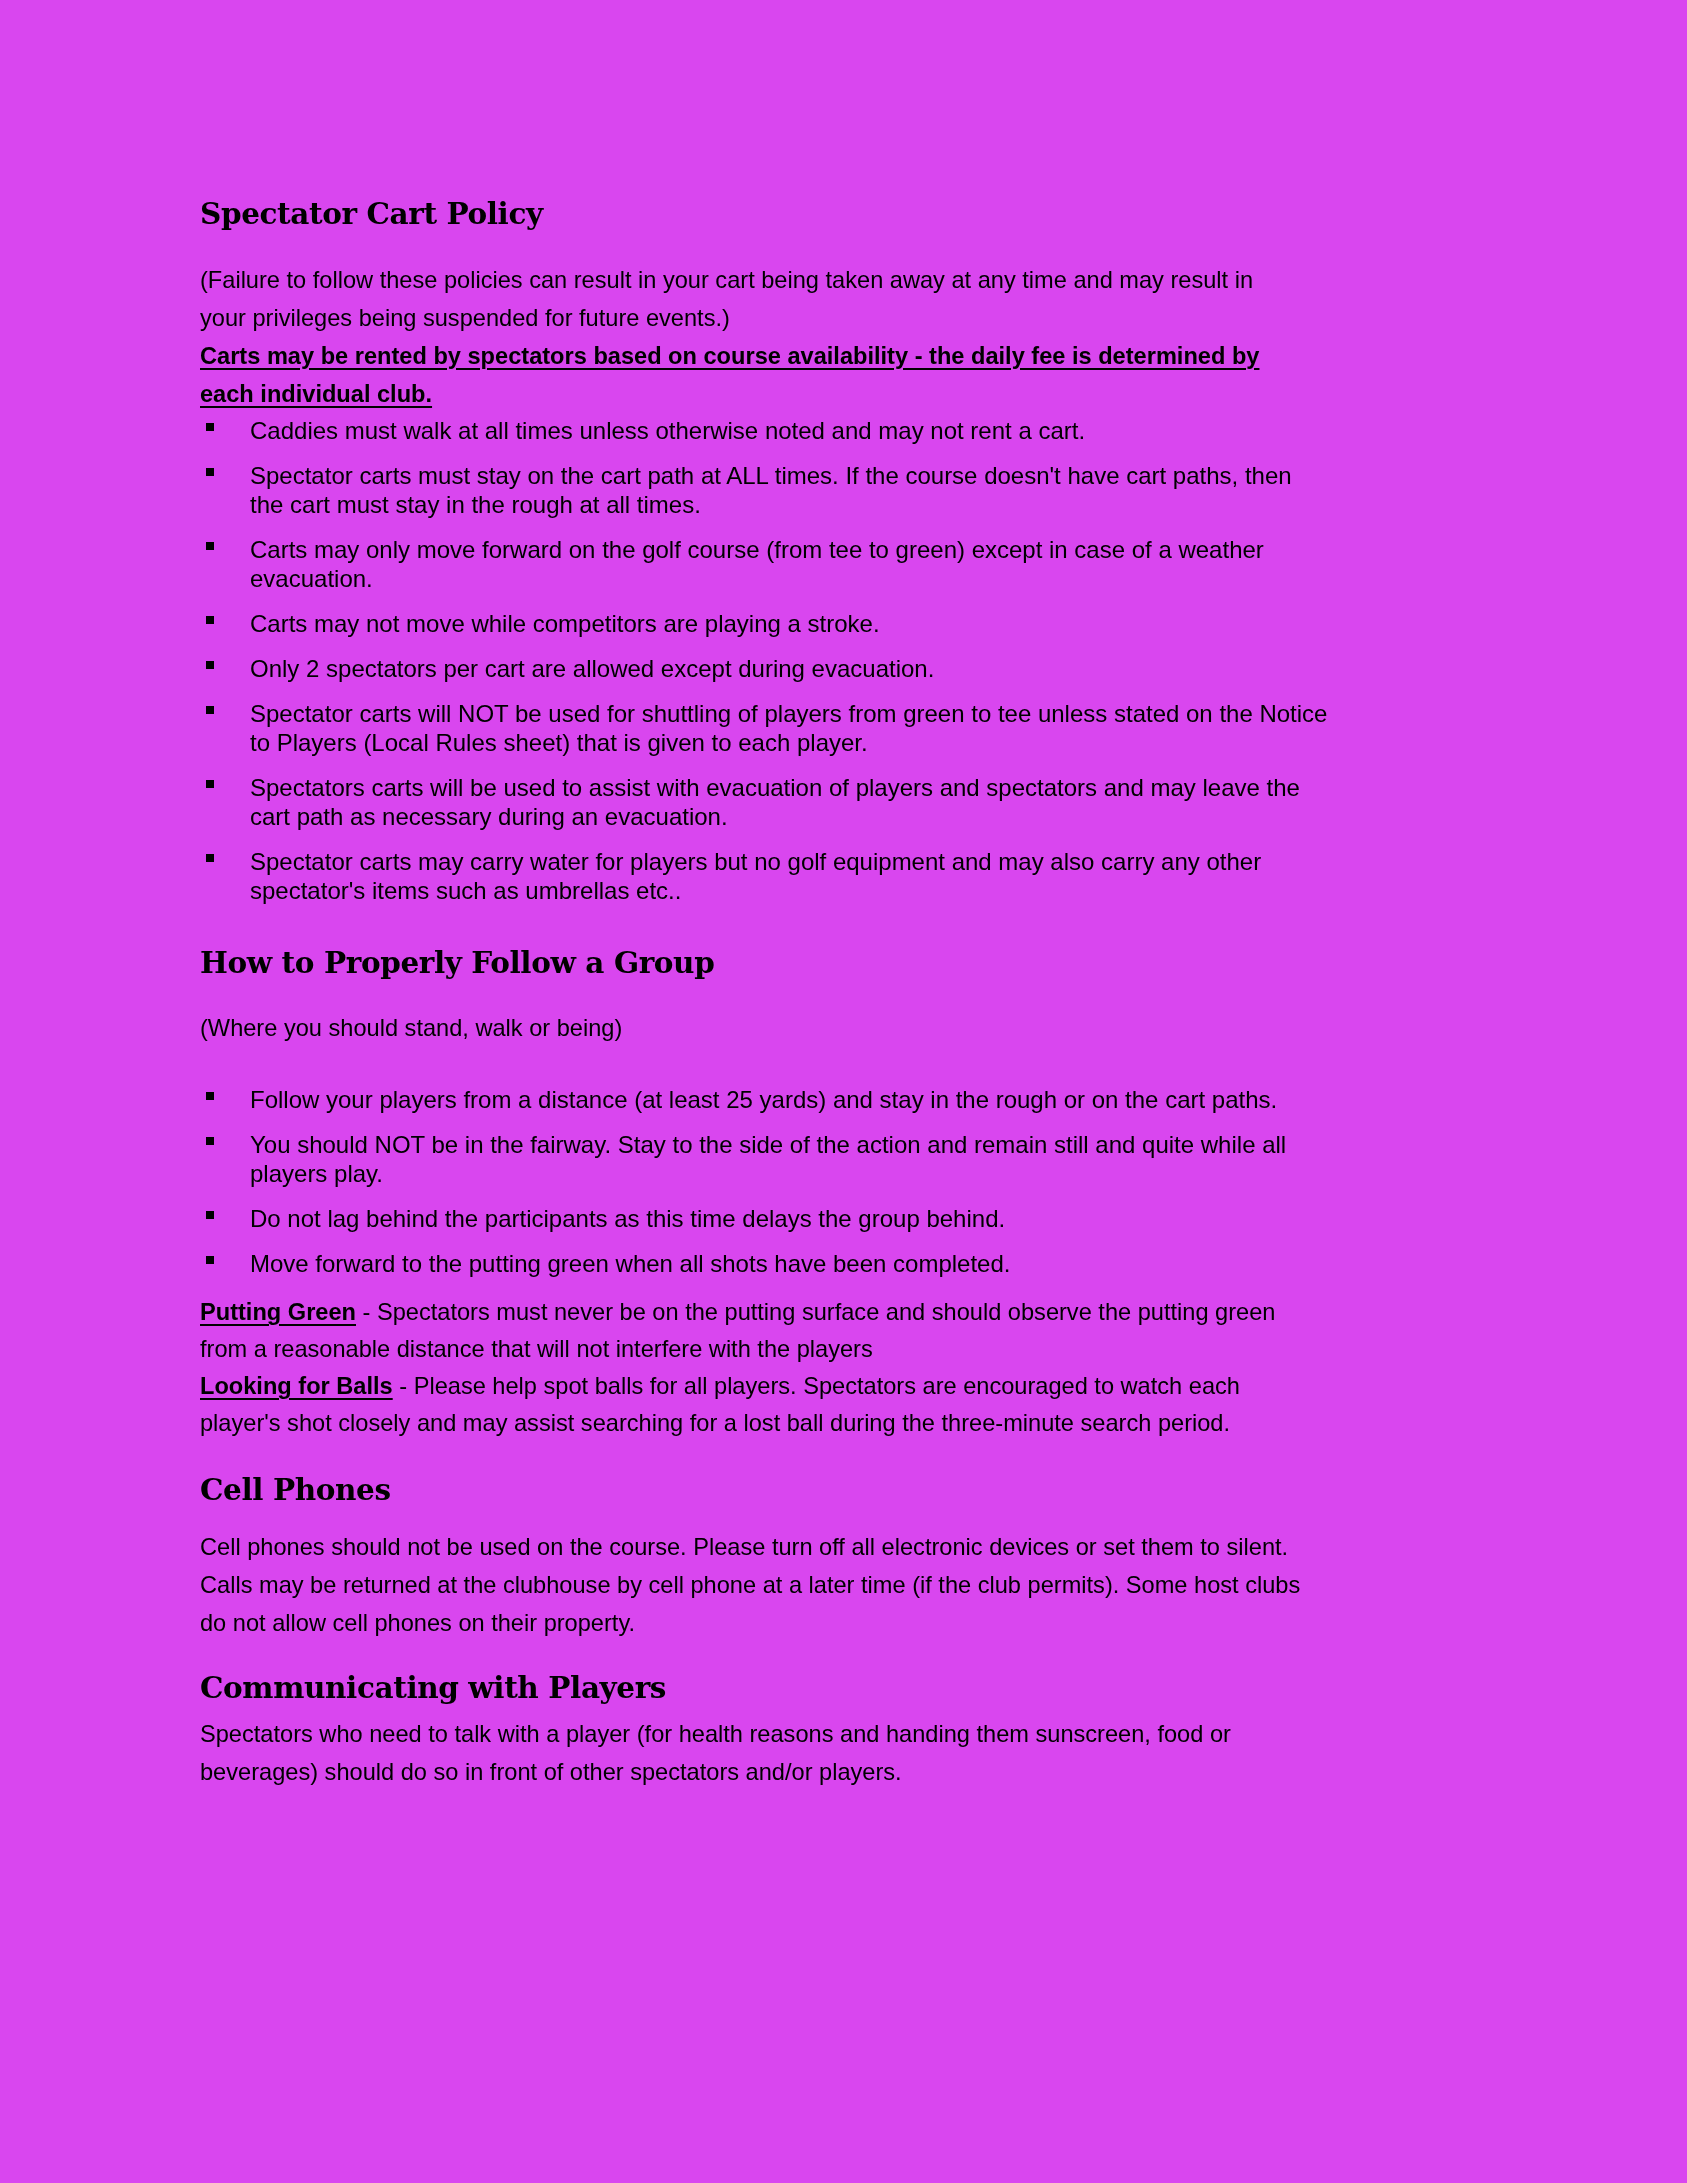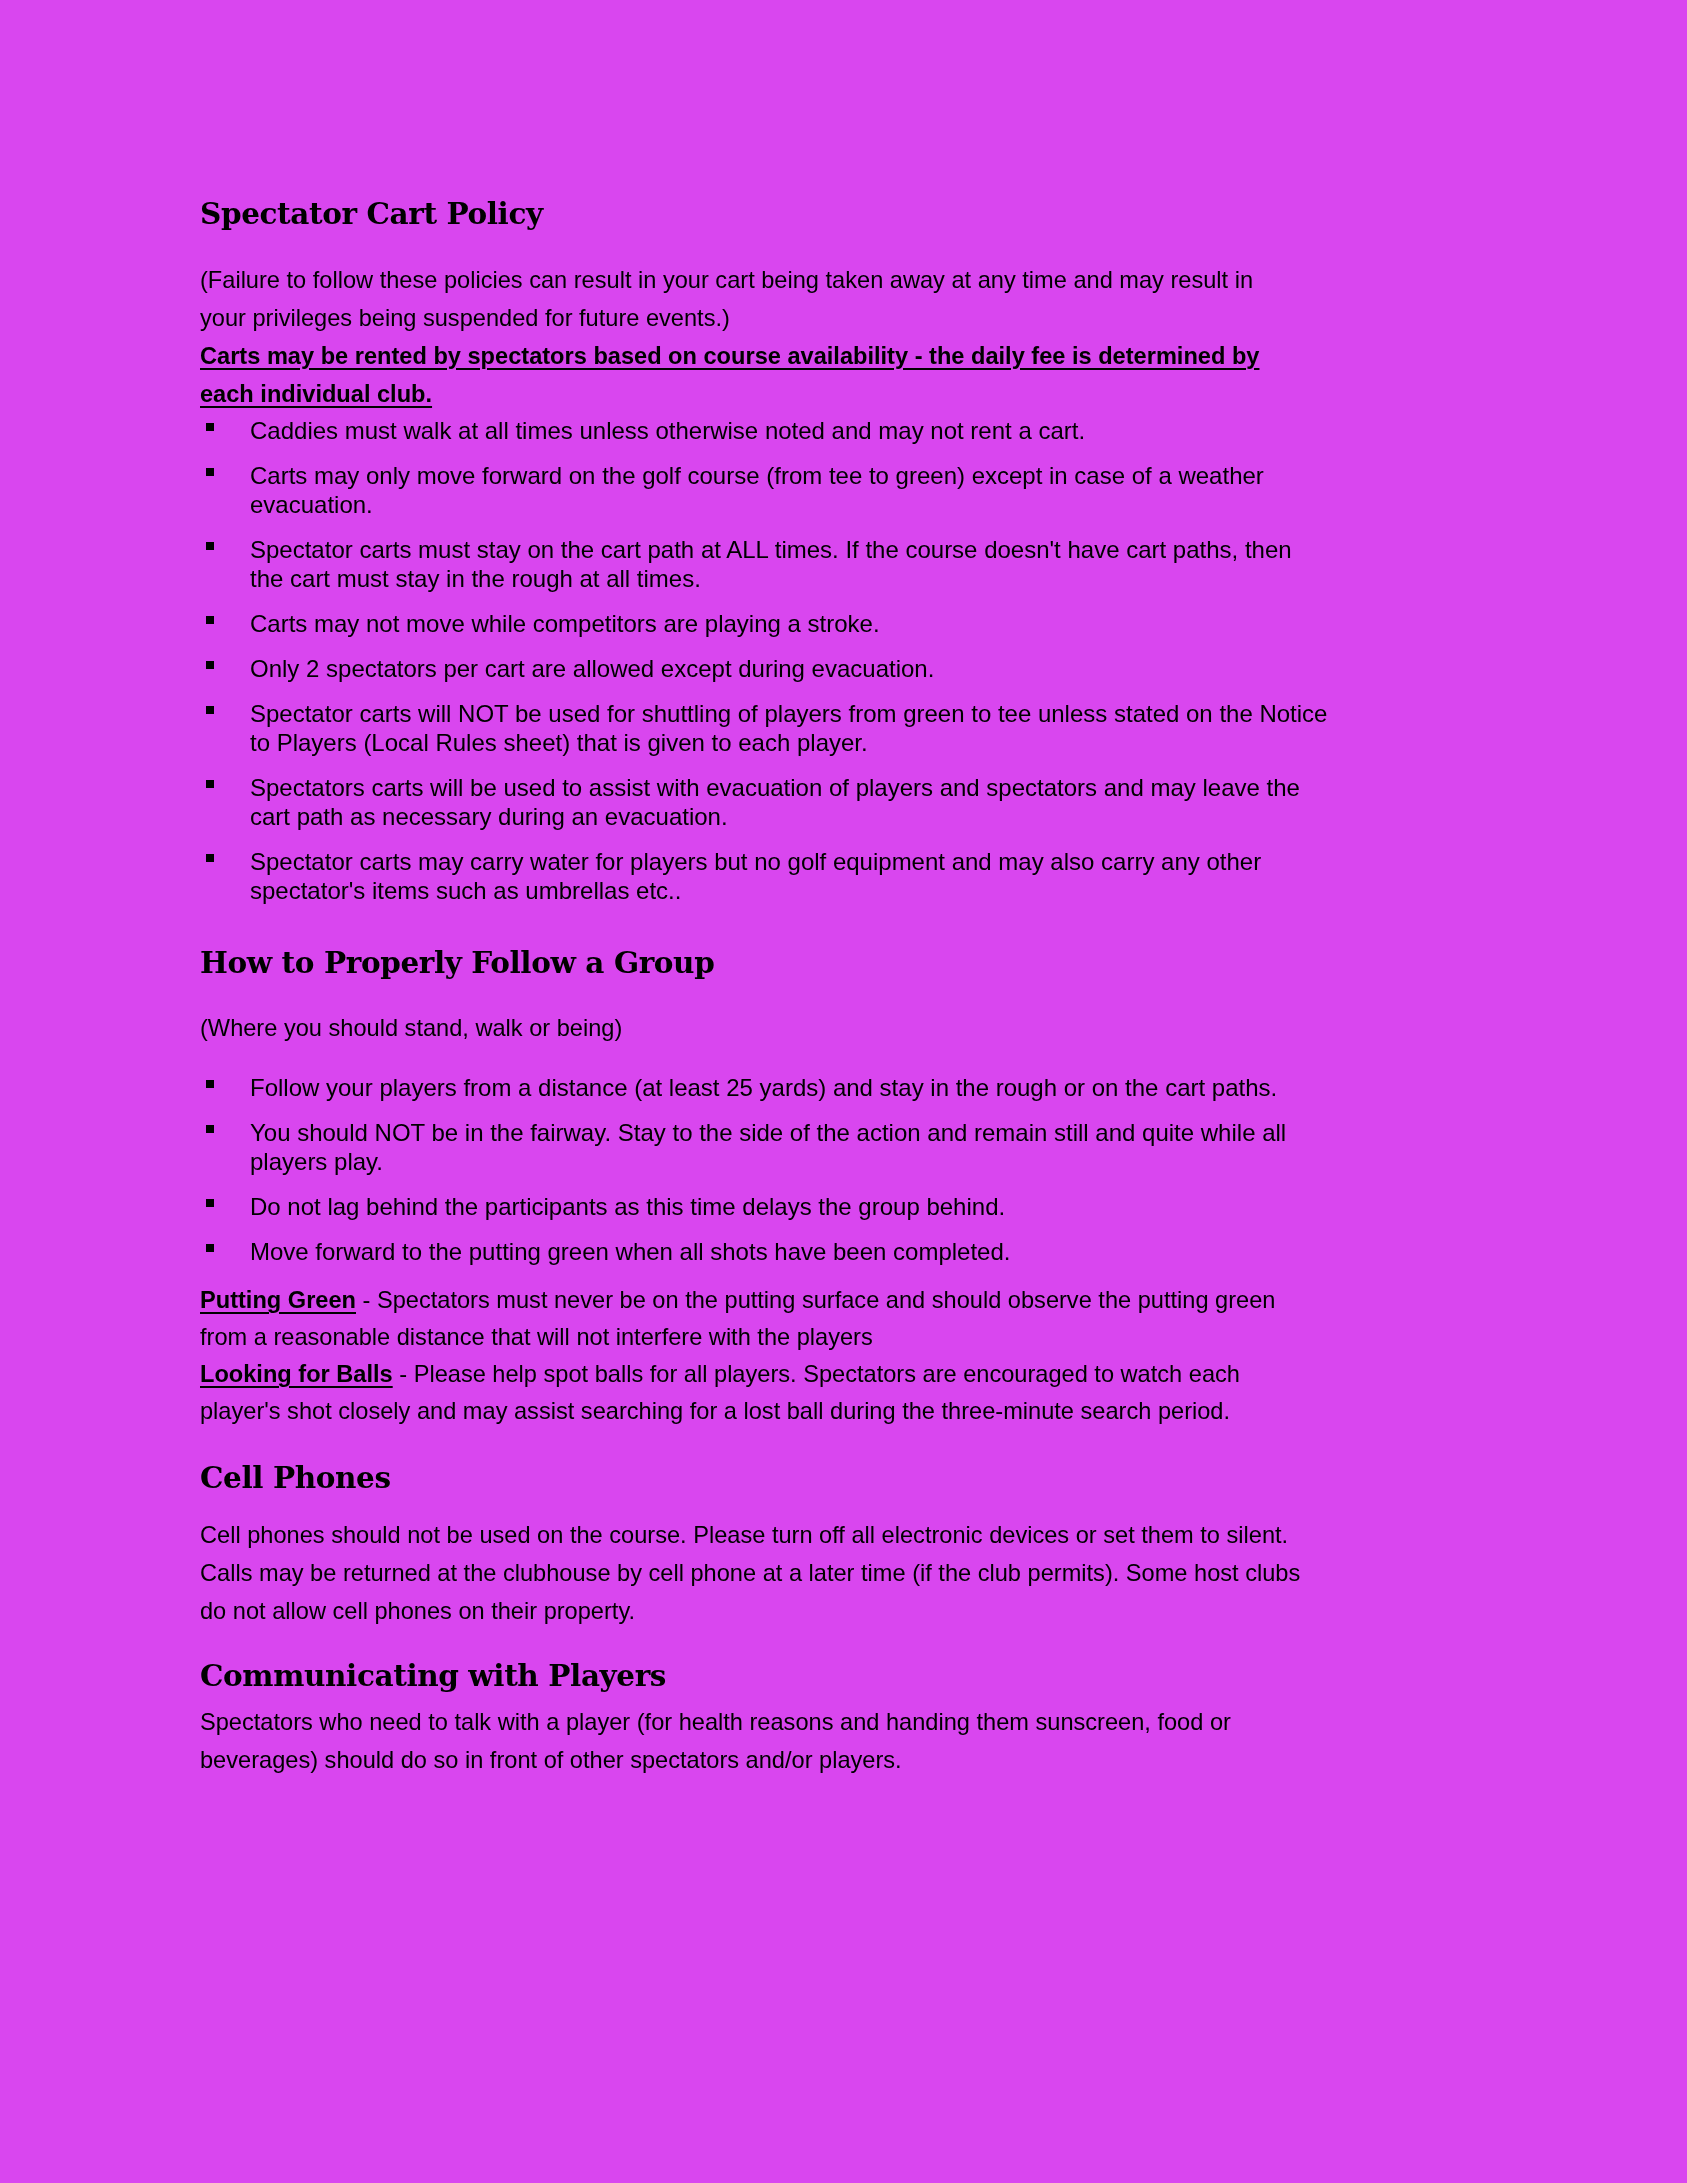--- a/index.html
+++ b/index.html
@@ -39,21 +39,21 @@
     font-size: 23.6px;
     line-height: 38px;
     font-weight: 700;
     text-decoration: underline;
     text-decoration-thickness: 1.7px;
     text-underline-offset: 4.2px;
     white-space: pre-line;
   }
   ul.bullet-list { list-style: none; }
   .list-cart { margin-top: 3.4px; }
-  .list-follow { margin-top: 26px; }
+  .list-follow { margin-top: 38px; }
   li.bullet-item {
     position: relative;
     padding-left: 50px;
     font-size: 24px;
     line-height: 29px;
     margin-bottom: 16px;
     white-space: pre-line;
   }
   .sq {
     position: absolute;
@@ -79,24 +79,24 @@
   <h1 class="doc-heading h-title">Spectator Cart Policy</h1>
 
   <p class="para">(Failure to follow these policies can result in your cart being taken away at any time and may result in
 your privileges being suspended for future events.)</p>
 
   <p class="rental-policy">Carts may be rented by spectators based on course availability - the daily fee is determined by
 each individual club.</p>
 
   <ul class="bullet-list list-cart">
     <li class="bullet-item"><span class="sq"></span><span>Caddies must walk at all times unless otherwise noted and may not rent a cart.</span></li>
+    <li class="bullet-item"><span class="sq"></span><span>Spectator carts must stay on the cart path at ALL times. If the course doesn't have cart paths, then
+the cart must stay in the rough at all times.</span></li>
     <li class="bullet-item"><span class="sq"></span><span>Carts may only move forward on the golf course (from tee to green) except in case of a weather
 evacuation.</span></li>
-    <li class="bullet-item"><span class="sq"></span><span>Spectator carts must stay on the cart path at ALL times. If the course doesn't have cart paths, then
-the cart must stay in the rough at all times.</span></li>
     <li class="bullet-item"><span class="sq"></span><span>Carts may not move while competitors are playing a stroke.</span></li>
     <li class="bullet-item"><span class="sq"></span><span>Only 2 spectators per cart are allowed except during evacuation.</span></li>
     <li class="bullet-item"><span class="sq"></span><span>Spectator carts will NOT be used for shuttling of players from green to tee unless stated on the Notice
 to Players (Local Rules sheet) that is given to each player.</span></li>
     <li class="bullet-item"><span class="sq"></span><span>Spectators carts will be used to assist with evacuation of players and spectators and may leave the
 cart path as necessary during an evacuation.</span></li>
     <li class="bullet-item"><span class="sq"></span><span>Spectator carts may carry water for players but no golf equipment and may also carry any other
 spectator's items such as umbrellas etc..</span></li>
   </ul>
 

